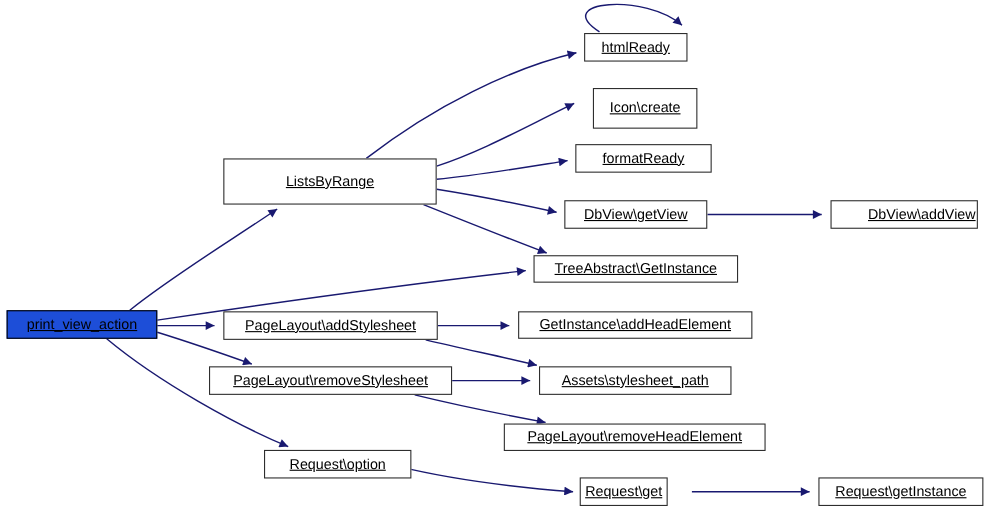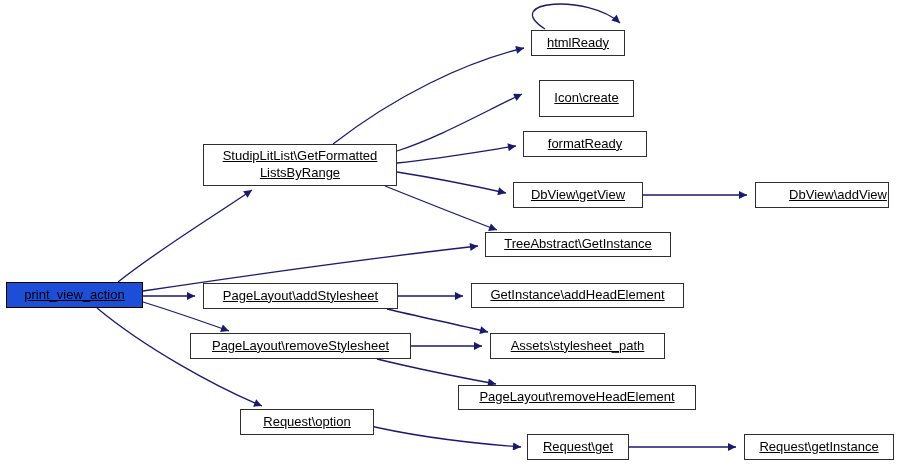--- a/index.html
+++ b/index.html
@@ -63,21 +63,20 @@
         <path d="M377,359 C418,369 458,377 496,384" class="edge" marker-end="url(#arrowhead)" stroke="#191970"></path>
         <path d="M362,424 C415,437 468,443 521,447" class="edge" marker-end="url(#arrowhead)" stroke="#191970"></path>
         <path d="M629,447 L736,447" class="edge" marker-end="url(#arrowhead)" stroke="#191970"></path>
       </g>
   </svg>
   <div id="node-layer">
       <div class="node highlighted" style="left: 6px; top: 282px; width: 137px; height: 26px;">
         <span>print_view_action</span>
       </div>
       <div class="node" style="left: 203px; top: 144px; width: 194px; height: 42px;">
-        <span>StudipLitList\GetFormatted</span>
         <span>ListsByRange</span>
       </div>
       <div class="node" style="left: 531px; top: 30px; width: 94px; height: 26px;">
         <span>htmlReady</span>
       </div>
       <div class="node" style="left: 529px; top: 80px; width: 95px; height: 37px; margin-left: 10px;">
         <span>Icon\create</span>
       </div>
       <div class="node" style="left: 523px; top: 131px; width: 124px; height: 26px;">
         <span>formatReady</span>
@@ -102,20 +101,20 @@
       </div>
       <div class="node" style="left: 490px; top: 333px; width: 175px; height: 26px;">
         <span>Assets\stylesheet_path</span>
       </div>
       <div class="node" style="left: 458px; top: 385px; width: 238px; height: 25px;">
         <span>PageLayout\removeHeadElement</span>
       </div>
       <div class="node" style="left: 240px; top: 409px; width: 134px; height: 26px;">
         <span>Request\option</span>
       </div>
-      <div class="node" style="left: 527px; top: 434px; width: 102px; height: 26px;">
+      <div class="node" style="left: 527px; top: 434px; width: 80px; height: 26px;">
         <span>Request\get</span>
       </div>
       <div class="node" style="left: 744px; top: 434px; width: 150px; height: 26px;">
         <span>Request\getInstance</span>
       </div>
     </div>
 </div>
 
 </body></html>

